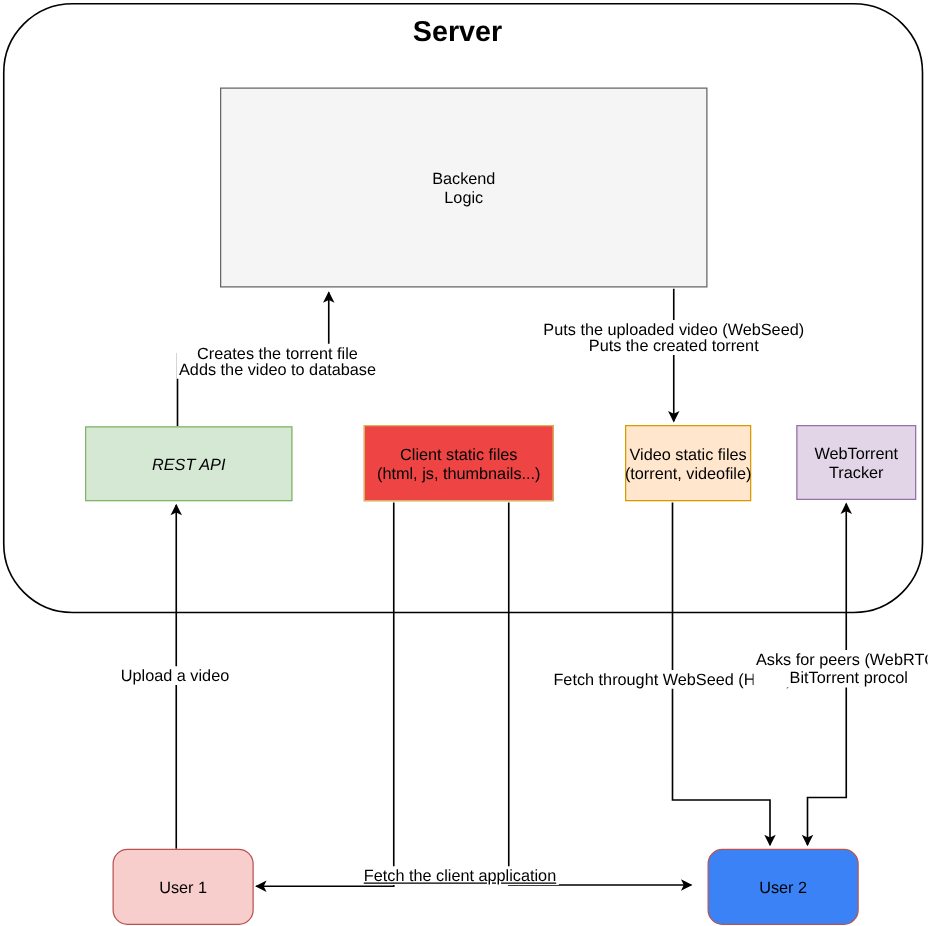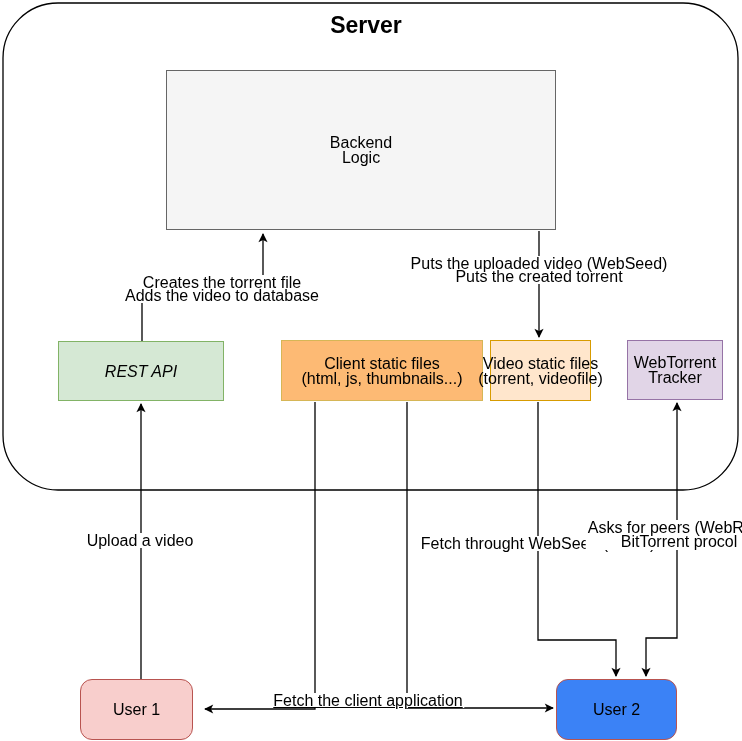--- a/index.html
+++ b/index.html
@@ -4,35 +4,35 @@
 <style>
   html,body{margin:0;padding:0;background:#fff;}
   .canvas{
     position:relative;width:742px;height:741px;background:#ffffff;
     font-family:"Liberation Sans",sans-serif;color:#000;overflow:hidden;padding-left:44px;
   }
   .layer{position:absolute;left:0;top:0;z-index:1;}
   .node{
     position:absolute;z-index:2;display:flex;flex-direction:column;
     align-items:center;justify-content:center;text-align:center;
-    font-size:16px;line-height:15px;box-sizing:border-box;
+    font-size:13px;line-height:15px;box-sizing:border-box;margin-left:10px;
   }
   .title{
     position:absolute;z-index:2;left:286px;top:12px;width:160px;
     text-align:center;font-size:23px;font-weight:bold;line-height:26px;
   }
   .backend{left:166px;top:70px;width:390px;height:160px;background:#f5f5f5;border:1px solid #666666;}
   .rest{left:58px;top:341px;width:166px;height:60px;background:#d5e8d4;border:1.5px solid #82b366;font-style:italic;}
-  .client{left:281px;top:340px;width:202px;height:61px;background:#fdba74;border:1.5px solid #d6b656;}
+  .client{left:281px;top:340px;width:152px;height:61px;background:#ef4444;border:1.5px solid #d6b656;}
   .video{left:490px;top:340px;width:101px;height:61px;background:#ffe6cc;border:1.5px solid #d79b00;white-space:nowrap;}
   .tracker{left:627px;top:340px;width:96px;height:60px;background:#e1d5e7;border:1.5px solid #9673a6;}
   .user1{left:80px;top:679px;width:113px;height:61px;background:#f8cecc;border:1.5px solid #b85450;border-radius:12px;}
   .user2{left:556px;top:679px;width:121px;height:61px;background:#3b82f6;border:1.5px solid #b85450;border-radius:12px;}
   .elabel{
-    position:absolute;z-index:3;background:#ffffff;font-size:16px;line-height:13px;
+    position:absolute;z-index:3;background:#ffffff;font-size:13px;line-height:13px;
     text-align:center;transform:translateX(-50%);padding:1px 2px;white-space:nowrap;
   }
   #lbl-creates{left:222px;top:275px;}
   #lbl-puts{left:539px;top:256px;}
   #lbl-upload{left:140px;top:533px;}
   #lbl-fetchws{left:538px;top:536px;}
   #lbl-peers{left:679px;top:520px;line-height:14px;}
   #lbl-fetchclient{left:368px;top:693px;text-decoration:underline;}
 </style>
 </head>

